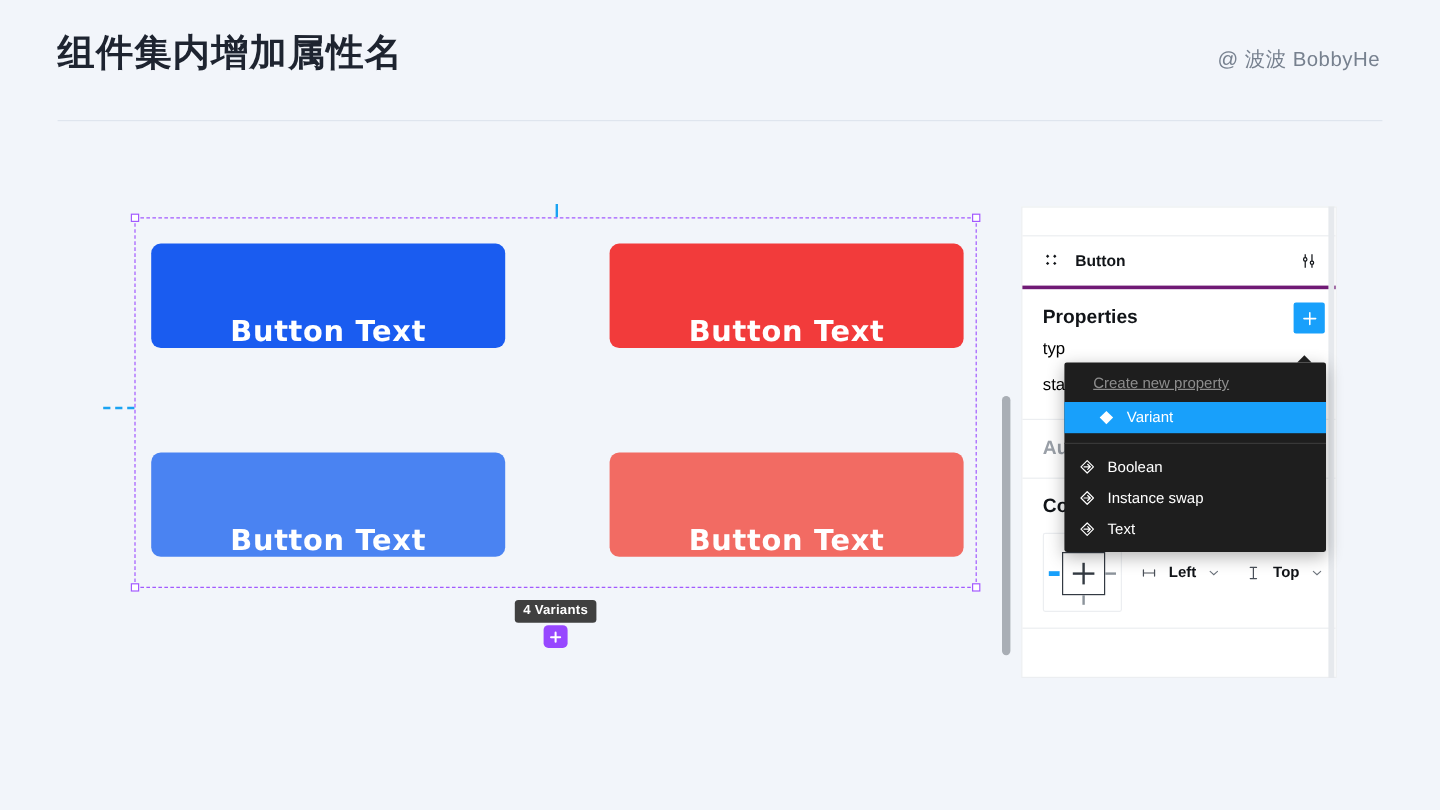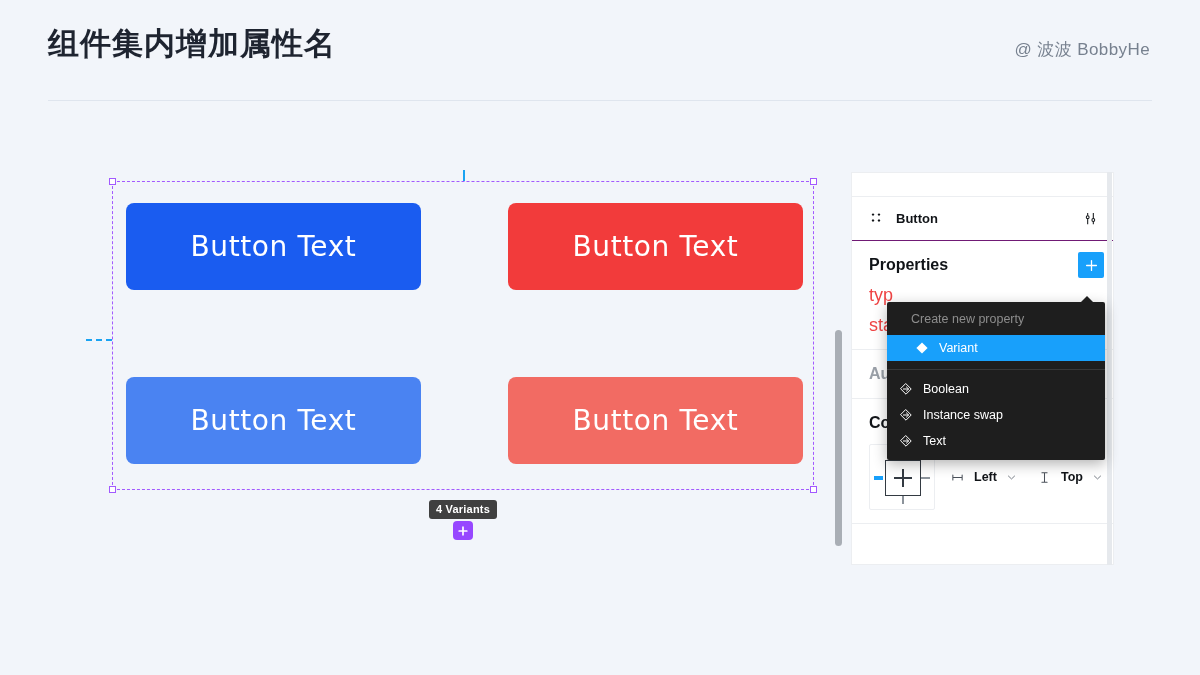--- a/index.html
+++ b/index.html
@@ -49,24 +49,24 @@
   }
   .guide-left {
     position: absolute; left: 86px; top: 339px;
     width: 26px; height: 0;
     border-top: 2px dashed #1aa3f2;
   }
 
   .btn {
     position: absolute;
     border-radius: 8px;
-    display: flex; align-items: center; justify-content: center;
-    color: #fff; font-size: 28px; letter-spacing: .6px;
+    display: flex; align-items: flex-end; justify-content: center;
+    color: #fff; font-size: 24px; letter-spacing: .6px;
     font-family: "DejaVu Sans", "Liberation Sans", sans-serif;
-    font-weight: 400;
+    font-weight: 700;
   }
   .btn-a { left: 126px; top: 203px; width: 295px; height: 87px; background: #1a5cf0; }
   .btn-b { left: 508px; top: 203px; width: 295px; height: 87px; background: #f23b3b; }
   .btn-c { left: 126px; top: 377px; width: 295px; height: 87px; background: #4a83f2; }
   .btn-d { left: 508px; top: 377px; width: 295px; height: 87px; background: #f26b63; }
 
   .variant-badge {
     position: absolute; left: 429px; top: 500px;
     background: #404040; color: #fff;
     font-size: 11px; font-weight: 700;
@@ -84,21 +84,21 @@
   
   .panel {
     position: absolute; left: 851px; top: 172px;
     width: 263px; height: 393px;
     background: #ffffff;
     border: 1px solid #eceef1;
   }
   .panel-topstrip { height: 24px; border-bottom: 1px solid #eceef1; }
   .panel-row-title {
     height: 44px; display: flex; align-items: center;
-    padding: 0 15px 0 17px; border-bottom: 1px solid #701a75;
+    padding: 0 15px 0 17px; border-bottom: 3px solid #701a75;
   }
   .comp-icon { width: 14px; height: 14px; margin-right: 13px; flex: none; }
   .comp-name { font-size: 13px; font-weight: 700; color: #111418; flex: 1; }
   .sliders-icon { width: 15px; height: 15px; flex: none; }
 
   .sec {
     padding: 13px 15px 13px 17px;
     border-bottom: 1px solid #eceef1;
     position: relative;
   }
@@ -107,22 +107,22 @@
     height: 22px;
   }
   .sec-title { font-size: 16px; font-weight: 700; color: #111418; }
   .sec-title.muted { color: #9aa0a8; font-weight: 700; }
   .add-btn {
     width: 26px; height: 26px; background: #18a0fb; border-radius: 2px;
     display: flex; align-items: center; justify-content: center;
     margin-right: -6px;
   }
   .prop-line {
-    font-size: 18px; color: #ef4444; height: 24px;
-    display: flex; align-items: flex-end; margin-top: 6px;
+    font-size: 14px; color: #000000; height: 24px;
+    display: flex; align-items: flex-start; margin-top: 6px;
   }
 
   .constraint-body { display: flex; align-items: center; margin-top: 10px; gap: 16px; }
   .constraint-widget {
     width: 66px; height: 66px; border: 1px solid #eceef1; border-radius: 2px;
     position: relative; flex: none;
   }
   .cw-box {
     position: absolute; left: 15px; top: 15px; width: 36px; height: 36px;
     border: 1px solid #333a42;
@@ -150,21 +150,21 @@
     z-index: 40;
   }
   .menu-caret {
     position: absolute; right: 12px; top: -6px;
     width: 0; height: 0;
     border-left: 6px solid transparent;
     border-right: 6px solid transparent;
     border-bottom: 6px solid #1e1e1e;
   }
   .menu-header {
-    font-size: 12.5px; color: #8d8d8d; padding: 3px 12px 9px 24px;
+    font-size: 12.5px; color: #8d8d8d; padding: 3px 12px 9px 24px; text-decoration: underline;
   }
   .menu-item {
     display: flex; align-items: center; height: 26px;
     padding: 0 12px 0 12px; font-size: 12.5px; color: #ffffff;
   }
   .menu-item.active { background: #18a0fb; padding-left: 28px; }
   .mi-icon { width: 14px; height: 14px; margin-right: 10px; flex: none; }
   .menu-sep { height: 1px; background: #383838; margin: 8px 0 6px; }
 
   

